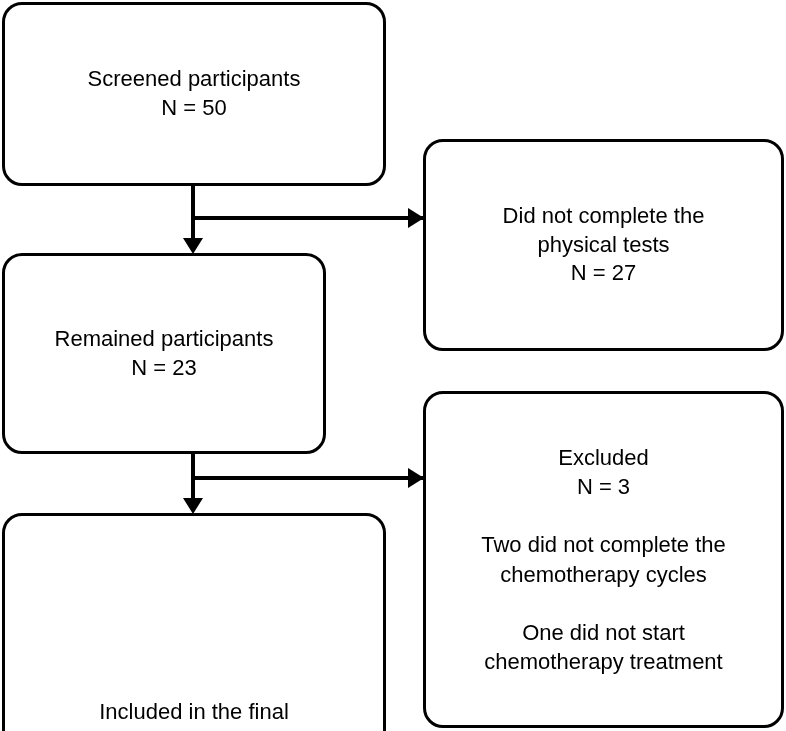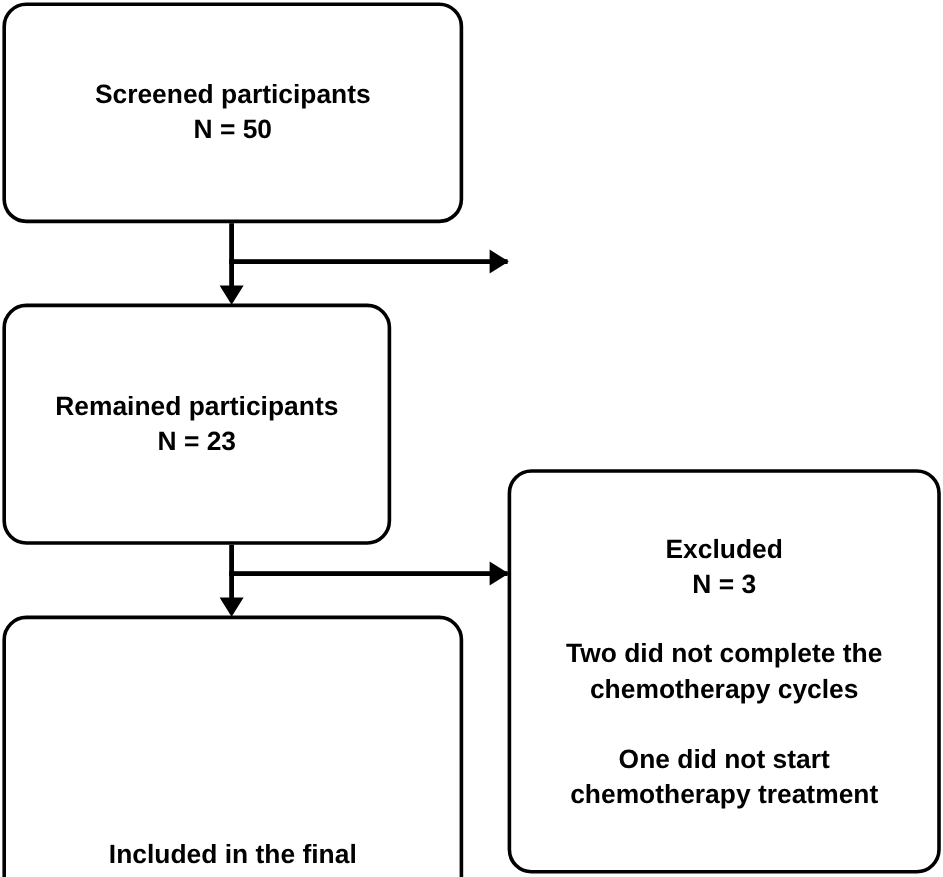--- a/index.html
+++ b/index.html
@@ -24,21 +24,21 @@
     border: 3px solid #000000;
     border-radius: 20px;
     background: #ffffff;
     display: flex;
     align-items: center;
     justify-content: center;
     text-align: center;
   }
   .node-text {
     font-family: "Liberation Sans", "DejaVu Sans", sans-serif;
-    font-weight: bold;
+    font-weight: normal;
     font-size: 22px;
     line-height: 1.30;
     color: #000000;
     padding: 0 10px;
     white-space: pre-line;
   }
   
   #node-screened      { left: 2px;   top: 2px;   width: 384px; height: 184px; }
   #node-not-completed { left: 423px; top: 139px; width: 361px; height: 212px; }
   #node-remained      { left: 2px;   top: 253px; width: 324px; height: 201px; }
@@ -86,20 +86,25 @@
 </head>
 <body>
 
 <div id="flowchart">
 
   <div class="node" id="node-screened">
     <div class="node-text">Screened participants
 N = 50</div>
   </div>
 
+  <div class="node" id="node-not-completed">
+    <div class="node-text">Did not complete the
+physical tests
+N = 27</div>
+  </div>
 
   <div class="node" id="node-remained">
     <div class="node-text">Remained participants
 N = 23</div>
   </div>
 
   <div class="node" id="node-excluded">
     <div class="node-text">Excluded
 N = 3
 

